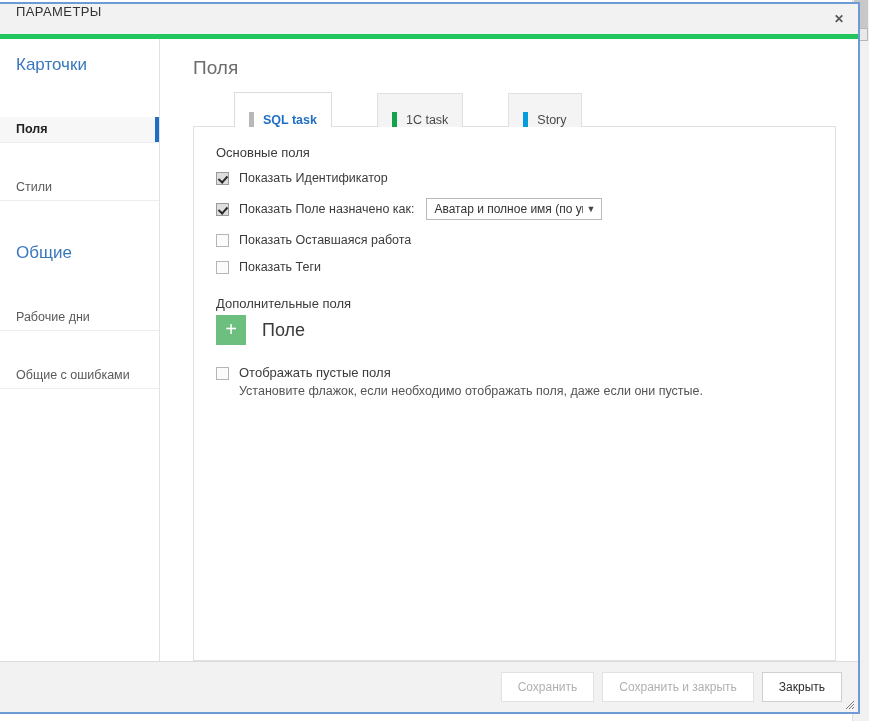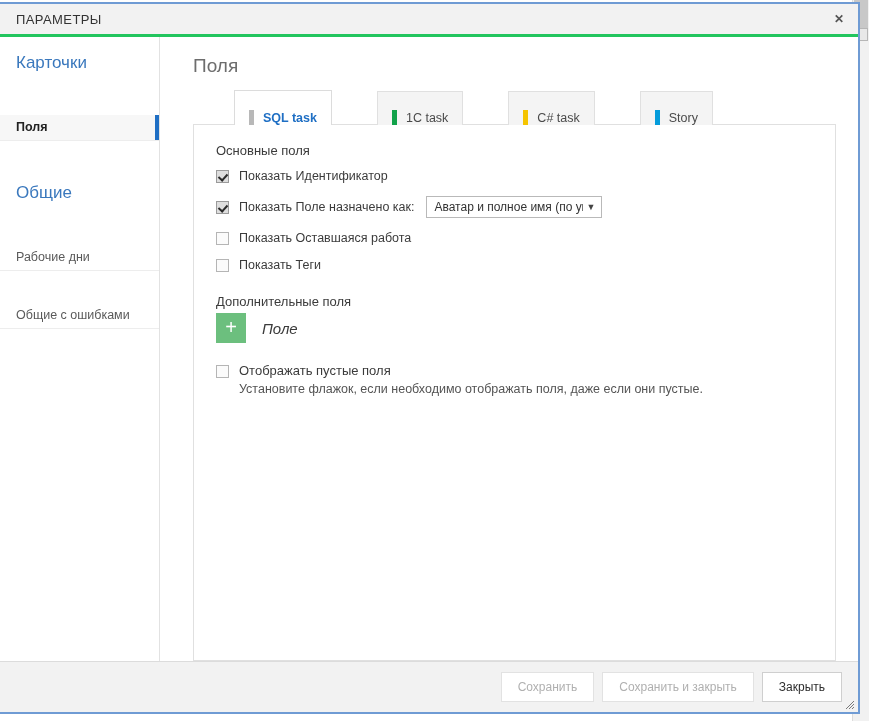--- a/index.html
+++ b/index.html
@@ -63,23 +63,23 @@
     box-sizing: border-box;
     display: flex;
     flex-direction: column;
   }
 
   
   #titlebar {
     height: 30px;
     min-height: 30px;
     background: #f2f2f2;
-    border-bottom: 3px solid #22c55e;
-    display: flex;
-    align-items: center;
+    border-bottom: 5px solid #22c55e;
+    display: flex;
+    align-items: flex-start;
     position: relative;
   }
   #titlebar-text {
     padding-left: 16px;
     font-size: 13px;
     letter-spacing: 0.4px;
     color: #333333;
   }
   #titlebar-close {
     position: absolute;
@@ -305,23 +305,22 @@
     color: #ffffff;
     font-size: 20px;
     line-height: 28px;
     text-align: center;
     cursor: pointer;
     flex: none;
     user-select: none;
   }
   #add-field-label {
     margin-left: 16px;
-    font-size: 15px;
+    font-size: 18px;
     color: #3b3b3b;
-    font-style: italic;
   }
 
   .empty-row { display: flex; align-items: flex-start; }
   .empty-texts { margin-left: 10px; }
   .empty-title { font-size: 13px; color: #3b3b3b; }
   .empty-desc  { font-size: 12.5px; color: #545454; margin-top: 4px; }
   .empty-row .cbox { margin-right: 0; margin-top: 2px; }
 
   
   #footer {
@@ -380,20 +379,23 @@
   <div id="dialog-body">
 
     <div id="sidebar">
 
       <div class="side-group-title">Карточки</div>
 
       <div class="side-item active">
         <span>Поля</span>
         <span class="active-bar"></span>
       </div>
+      <div class="side-item">
+        <span>Стили</span>
+      </div>
 
       <div class="side-group-title">Общие</div>
 
       <div class="side-item">
         <span>Рабочие дни</span>
       </div>
       <div class="side-item">
         <span>Общие с ошибками</span>
       </div>
 
@@ -404,24 +406,20 @@
       <h1 id="main-title">Поля</h1>
 
       <div id="tabs">
         <div class="tab active">
           <span class="tab-chip" style="background:#b8b8b8"></span>
           <span>SQL task</span>
         </div>
         <div class="tab">
           <span class="tab-chip" style="background:#11a24a"></span>
           <span>1C task</span>
-        </div>
-        <div class="tab">
-          <span class="tab-chip" style="background:#f5c400"></span>
-          <span>C# task</span>
         </div>
         <div class="tab">
           <span class="tab-chip" style="background:#049cdb"></span>
           <span>Story</span>
         </div>
       </div>
 
       <div id="tab-panel">
 
         <div class="section-title">Основные поля</div>

